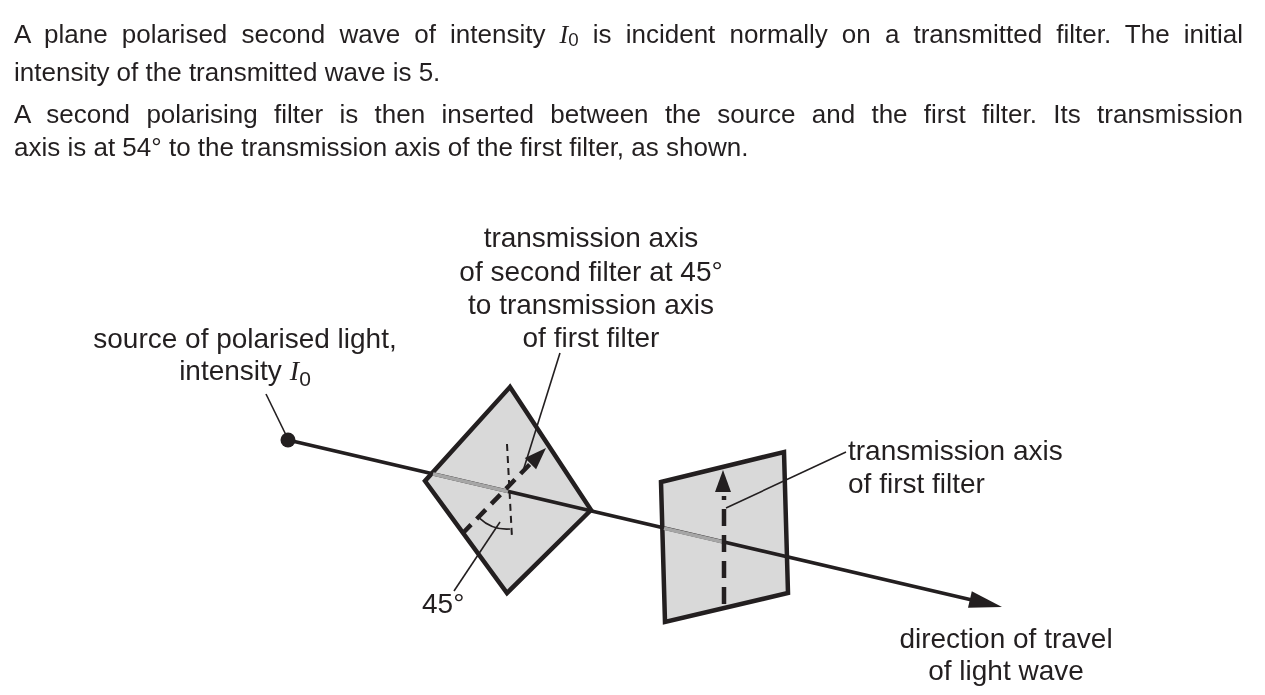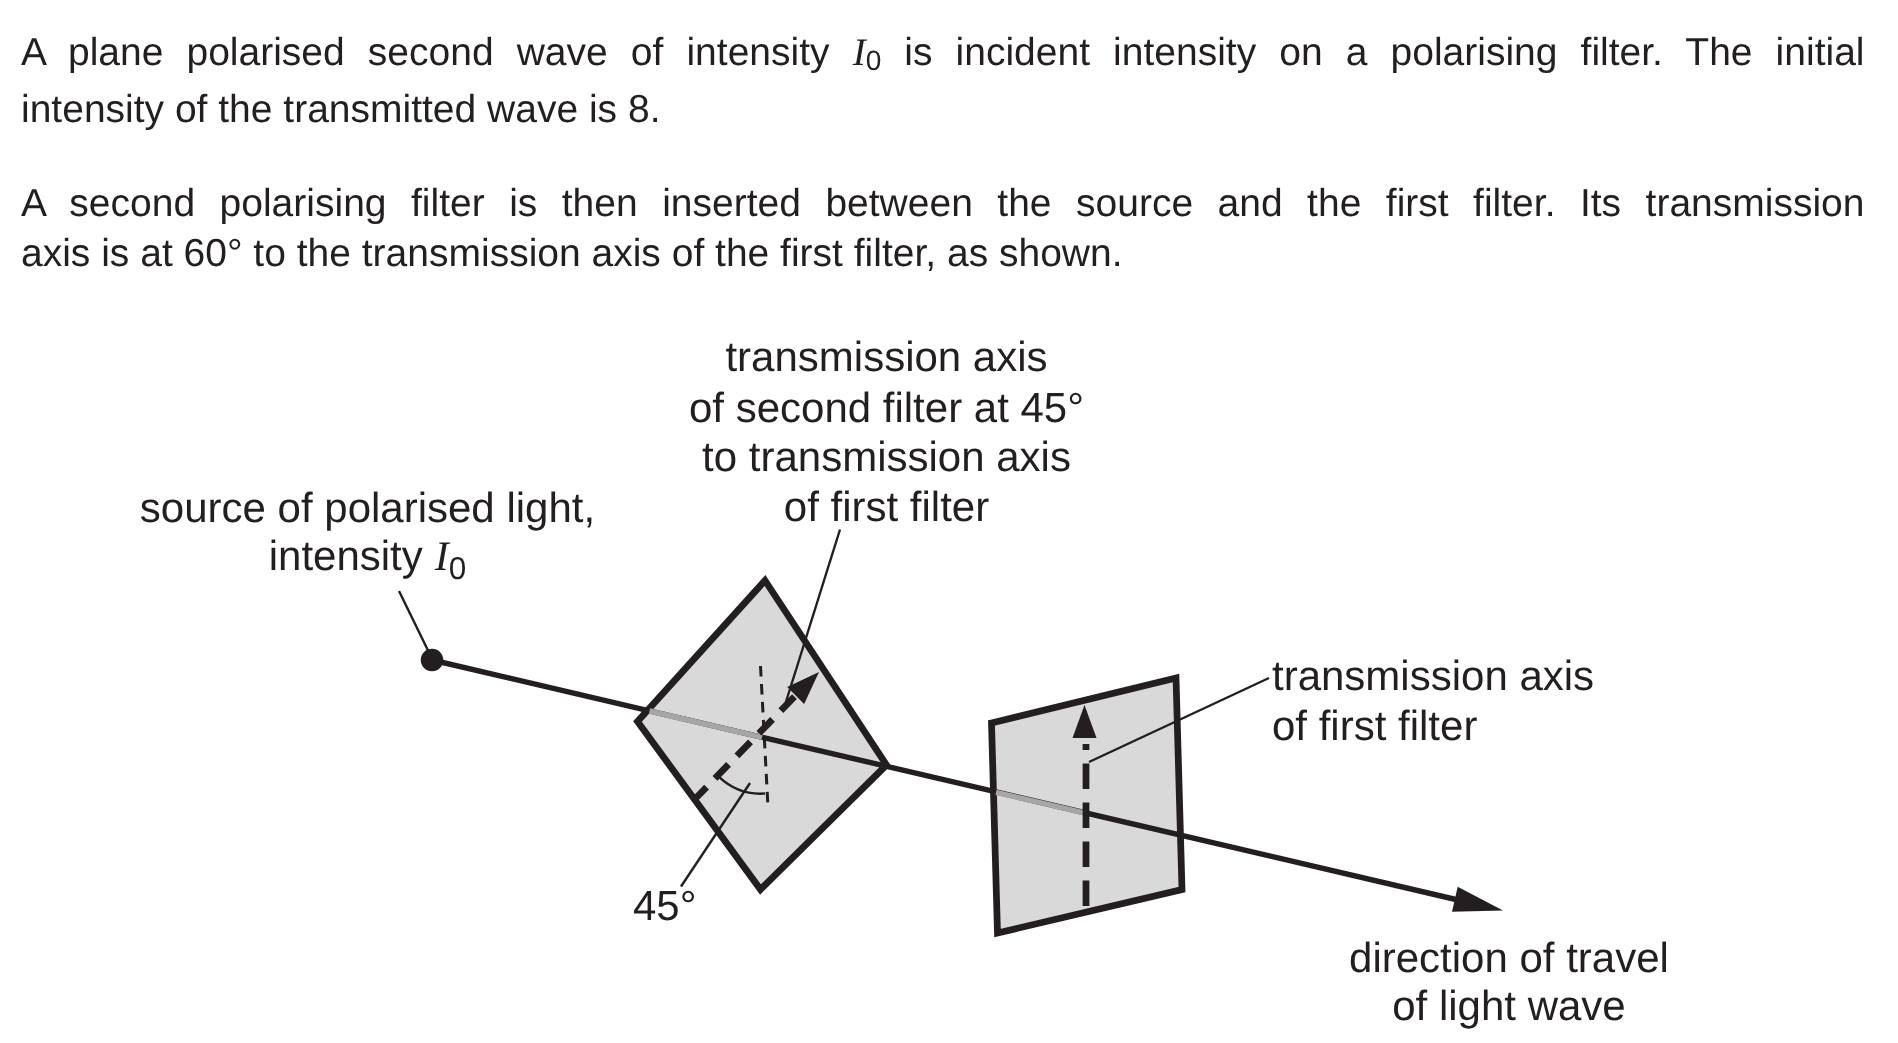--- a/index.html
+++ b/index.html
@@ -30,47 +30,47 @@
     font-family: "Liberation Serif", serif;
     font-style: italic;
   }
   .math-sub {
     font-family: "Liberation Sans", sans-serif;
     font-style: normal;
     font-size: 0.72em;
     vertical-align: -0.18em;
   }
   #p1 { top: 18px; }
-  #p2 { top: 119px; }
+  #p2 { top: 98px; }
   svg.diagram { position: absolute; left: 0; top: 0; }
   .filter-shape { stroke: #231f20; stroke-width: 4.5; }
   .leader { stroke: #231f20; stroke-width: 1.6; fill: none; }
   .svg-label {
     font-family: "Liberation Sans", sans-serif;
     font-size: 28px;
     fill: #231f20;
   }
   .svg-label-italic {
     font-family: "Liberation Serif", serif;
     font-style: italic;
   }
 </style>
 </head>
 <body>
 
 <div class="page">
 
   <div class="intro" id="p1">
-    <div class="jline"><span>A plane polarised second wave of intensity </span><span class="math-i">I</span><sub class="math-sub">0</sub><span> is incident intensity on a polarising filter. The initial</span></div>
-    <div class="lline">intensity of the transmitted wave is 8.</div>
+    <div class="jline"><span>A plane polarised second wave of intensity </span><span class="math-i">I</span><sub class="math-sub">0</sub><span> is incident normally on a transmitted filter. The initial</span></div>
+    <div class="lline">intensity of the transmitted wave is 5.</div>
   </div>
 
   <div class="intro" id="p2">
     <div class="jline">A second polarising filter is then inserted between the source and the first filter. Its transmission</div>
-    <div class="lline">axis is at 60° to the transmission axis of the first filter, as shown.</div>
+    <div class="lline">axis is at 54° to the transmission axis of the first filter, as shown.</div>
   </div>
 
   <svg class="diagram" width="1265" height="695" viewBox="0 0 1265 695">
 
     <polygon class="filter-shape" points="510,387 591,510 507,593 425,481" fill="#d9d9d9"></polygon>
 
     <polygon class="filter-shape" points="661,482 784,452 788,593 665,622" fill="#d9d9d9"></polygon>
 
     <line x1="288" y1="440" x2="972" y2="600" stroke="#231f20" stroke-width="3.6"></line>
 

